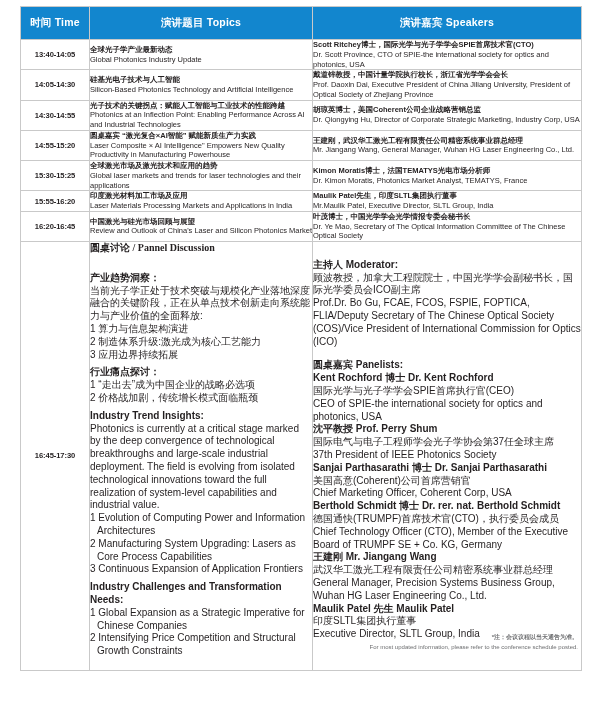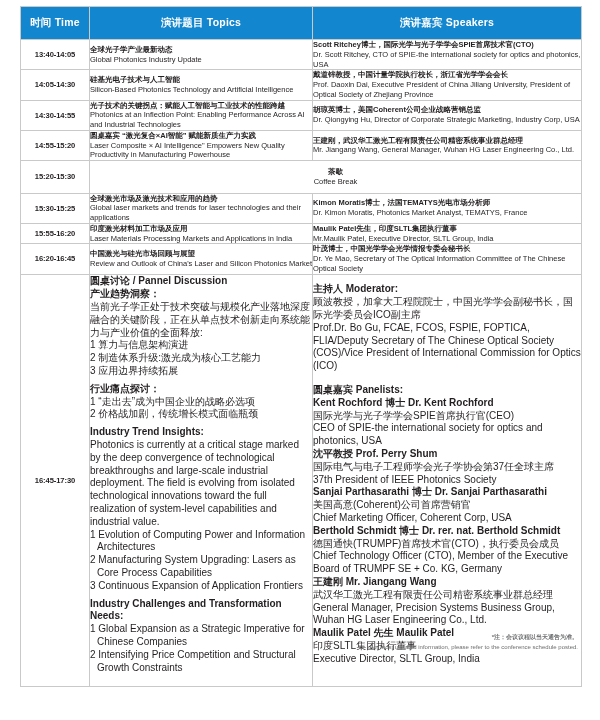--- a/index.html
+++ b/index.html
@@ -72,21 +72,22 @@
   
   td.panel {
     vertical-align: top;
     font-size: 10px;
     line-height: 1.28;
     padding: 9px 7px 9px 8px;
   }
   td.panel .hd {
     font-weight: bold;
     display: block;
-    margin-bottom: 1px;
+    margin-bottom: 17px;
+    font-family: Liberation Serif, serif;
   }
   td.panel .blk { display: block; margin-bottom: 5px; }
   td.panel .blk:last-child { margin-bottom: 12px; }
   td.panel .sub { font-weight: bold; display: block; }
   td.panel .li { display: block; padding-left: 7px; text-indent: -7px; }
   td.panel .gap { display: block; height: 6px; }
 
   .footer {
     position: absolute;
     right: 22px;
@@ -120,21 +121,21 @@
     </thead>
     <tbody>
         <tr>
           <td class="time">13:40-14:05</td>
           <td class="cell">
             <span class="line zh">全球光子学产业最新动态</span>
             <span class="line en">Global Photonics Industry Update</span>
           </td>
           <td class="cell">
             <span class="line zh">Scott Ritchey博士，国际光学与光子学学会SPIE首席技术官(CTO)</span>
-            <span class="line en">Dr. Scott Ritchey, CTO of SPIE-the international society for optics and photonics, USA</span>
+            <span class="line en">Dr. Scott Province, CTO of SPIE-the international society for optics and photonics, USA</span>
           </td>
         </tr>
         <tr>
           <td class="time">14:05-14:30</td>
           <td class="cell">
             <span class="line zh">硅基光电子技术与人工智能</span>
             <span class="line en">Silicon-Based Photonics Technology and Artificial Intelligence</span>
           </td>
           <td class="cell">
             <span class="line zh">戴道锌教授，中国计量学院执行校长，浙江省光学学会会长</span>
@@ -154,27 +155,20 @@
         </tr>
         <tr>
           <td class="time">14:55-15:20</td>
           <td class="cell">
             <span class="line zh">圆桌嘉宾 “激光复合×AI智能” 赋能新质生产力实践</span>
             <span class="line en">Laser Composite × AI Intelligence" Empowers New Quality Productivity in Manufacturing Powerhouse</span>
           </td>
           <td class="cell">
             <span class="line zh">王建刚，武汉华工激光工程有限责任公司精密系统事业群总经理</span>
             <span class="line en">Mr. Jiangang Wang, General Manager, Wuhan HG Laser Engineering Co., Ltd.</span>
-          </td>
-        </tr>
-        <tr>
-          <td class="time">15:20-15:30</td>
-          <td class="cell center" colspan="2">
-            <span class="line zh">茶歇</span>
-            <span class="line en">Coffee Break</span>
           </td>
         </tr>
         <tr>
           <td class="time">15:30-15:25</td>
           <td class="cell">
             <span class="line zh">全球激光市场及激光技术和应用的趋势</span>
             <span class="line en">Global laser markets and trends for laser technologies and their applications</span>
           </td>
           <td class="cell">
             <span class="line zh">Kimon Moratis博士，法国TEMATYS光电市场分析师</span>

